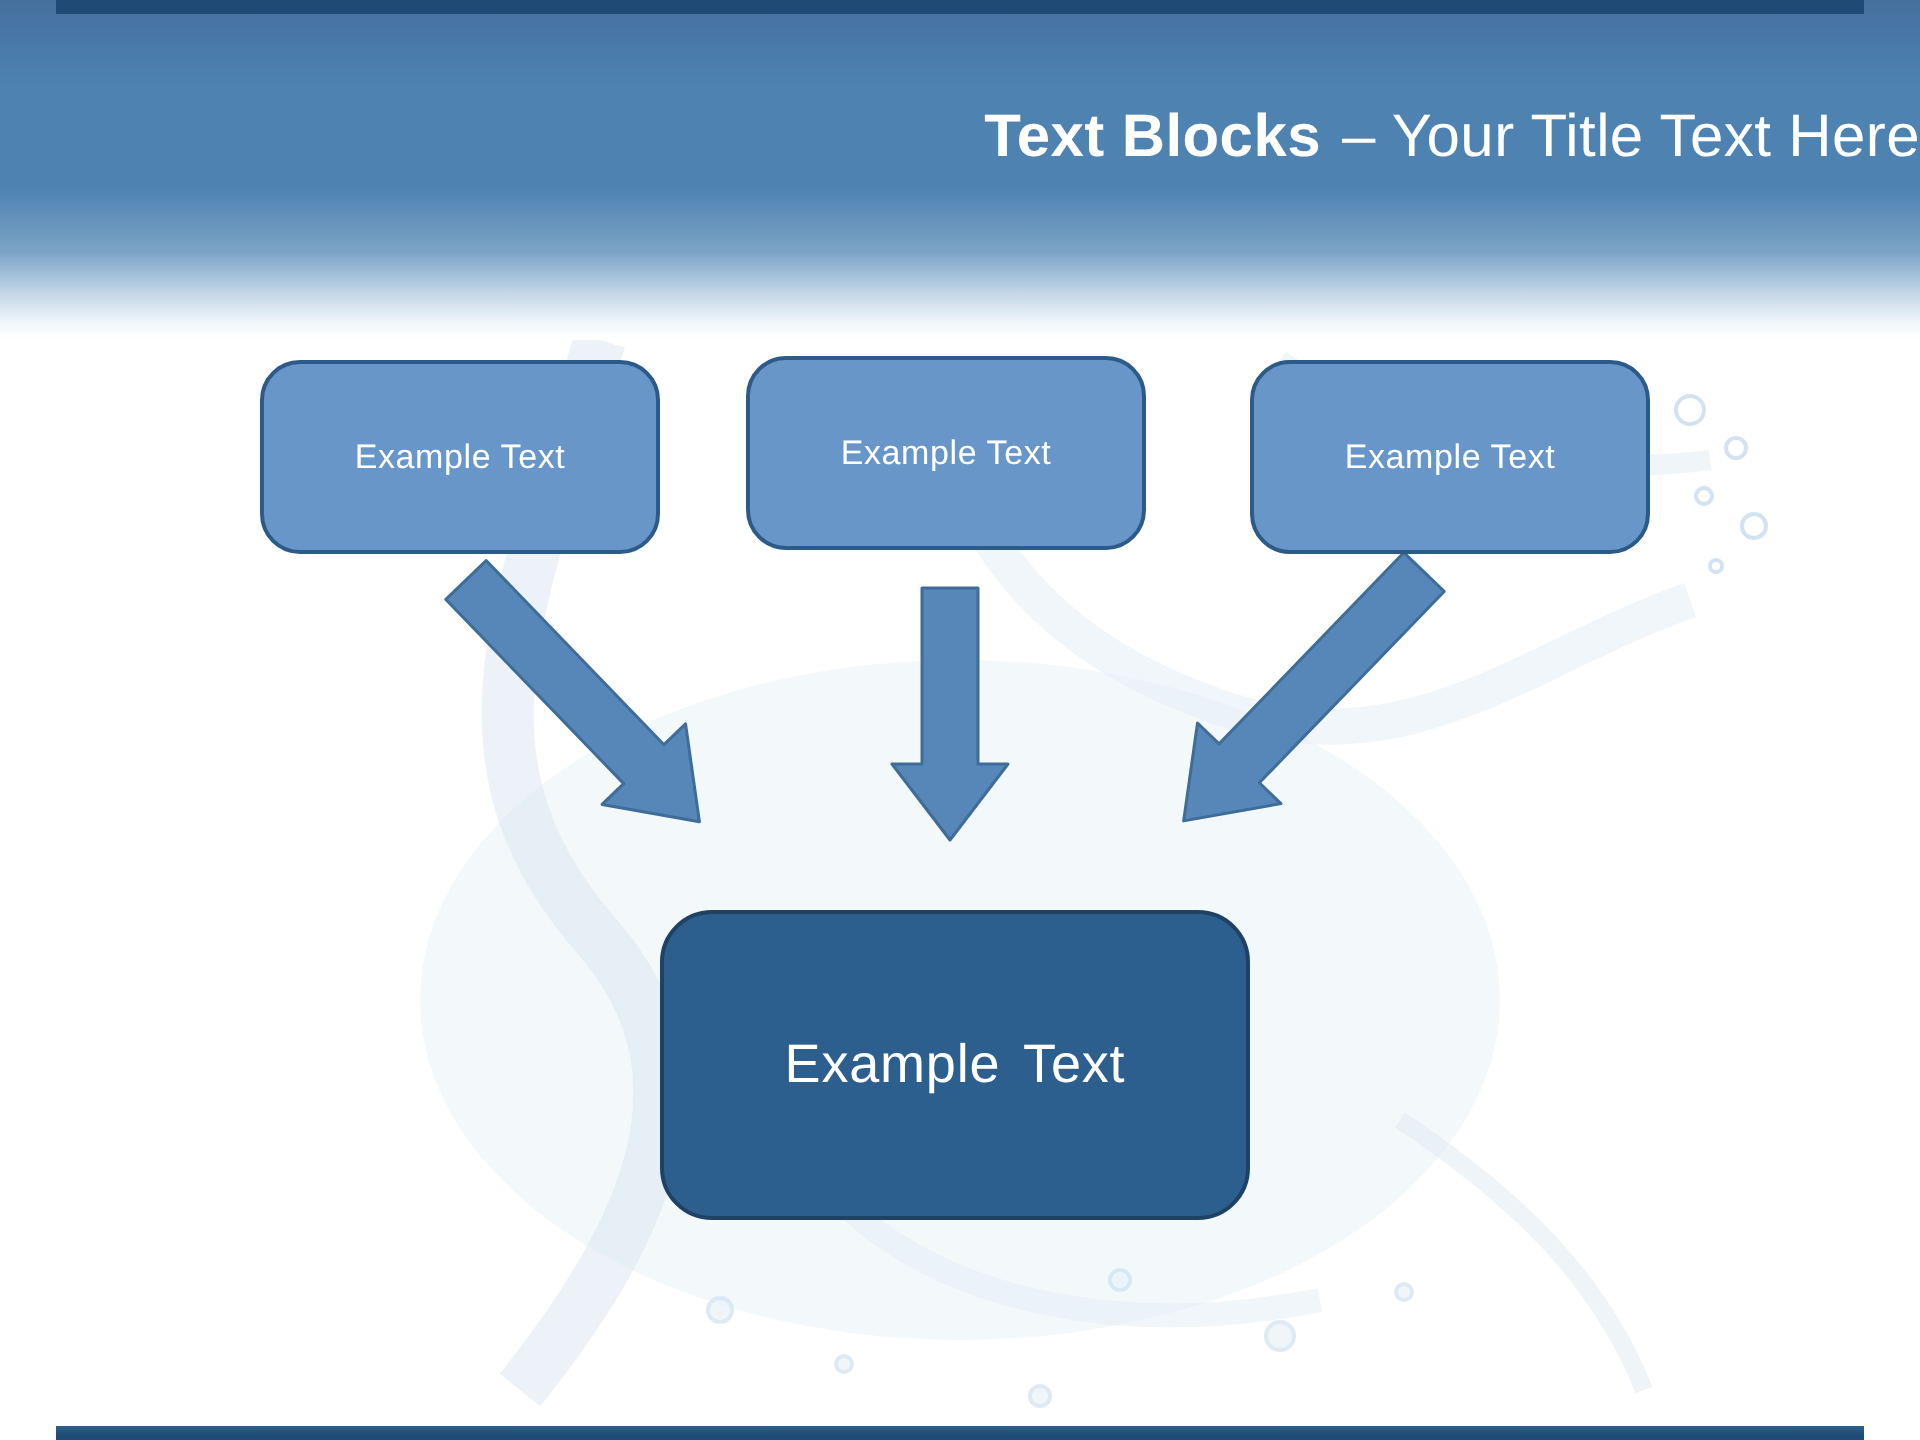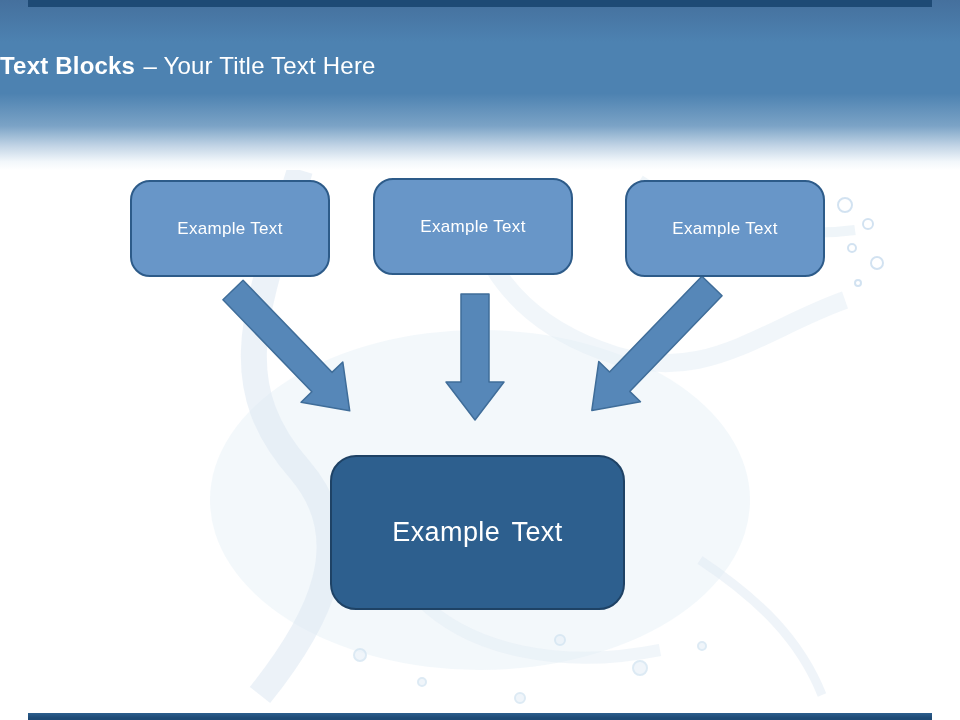--- a/index.html
+++ b/index.html
@@ -44,23 +44,23 @@
       #7ba3c6 74%,
       #c3d5e6 86%,
       #f2f7fb 95%,
       #ffffff 100%);
     z-index: 1;
   }
   .title {
     position: absolute;
     left: 0; right: 0;
     top: 52px;
-    text-align: left;
+    text-align: right;
     color: var(--c-title-text, #ffffff);
-    font-size: 24px;
+    font-size: 30px;
     z-index: 2;
     letter-spacing: 0.2px;
   }
   .title .bold { font-weight: 700; }
   .title .rest { font-weight: 400; margin-left: 0.35em; }
 
   
   .watermark {
     position: absolute;
     left: 0; top: 0;

